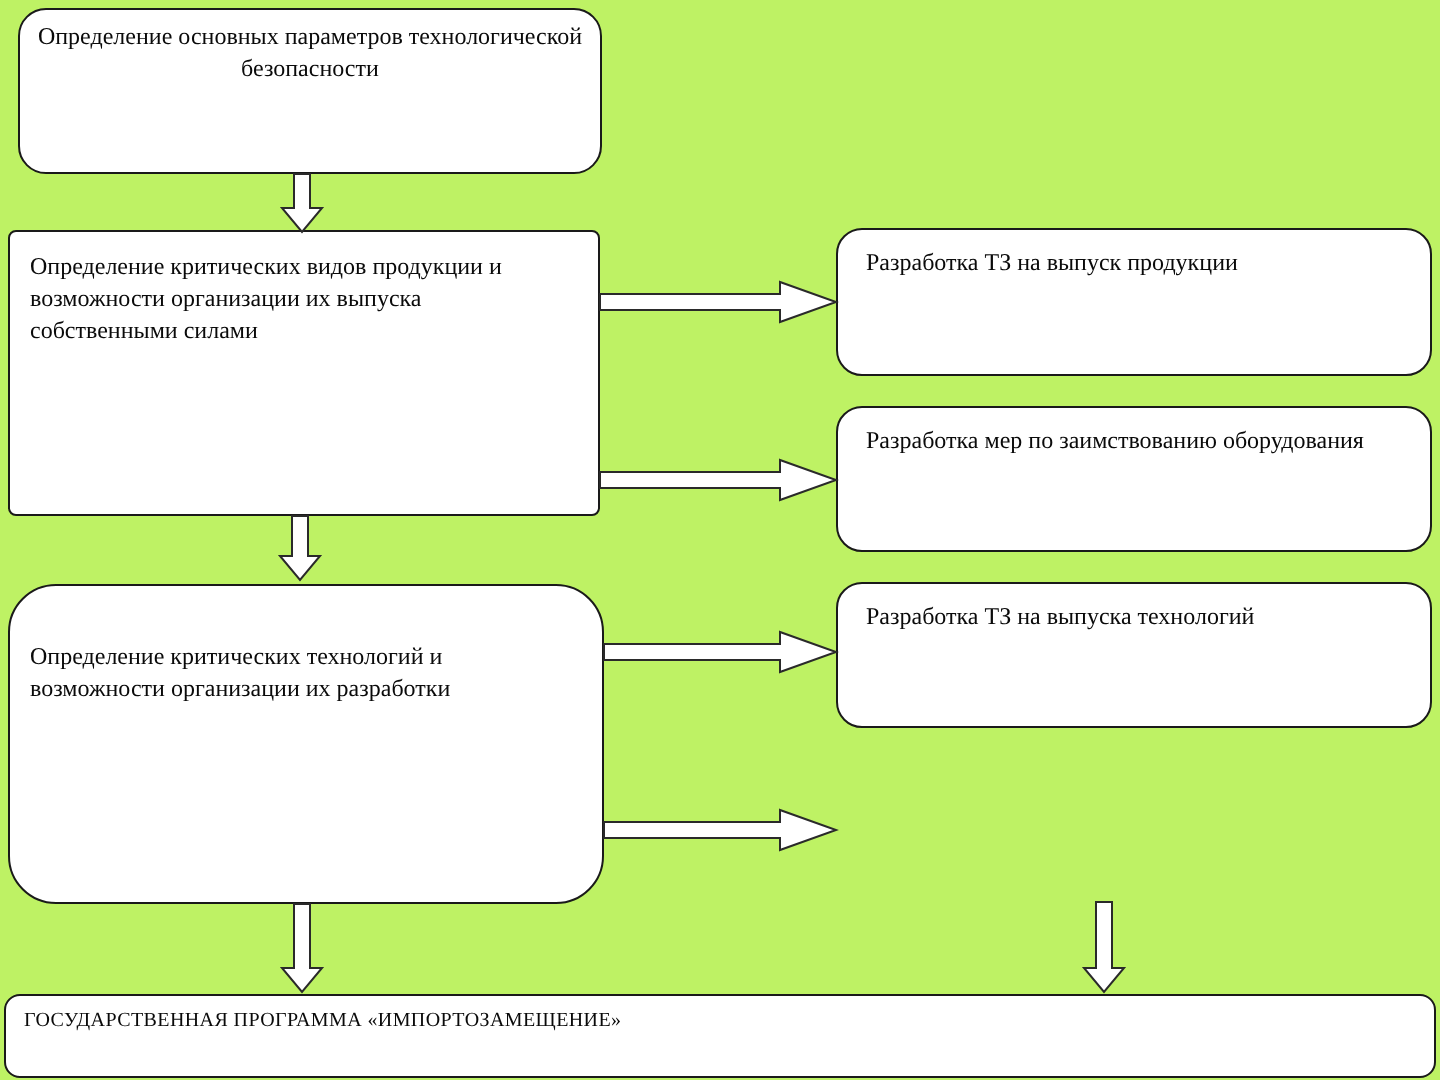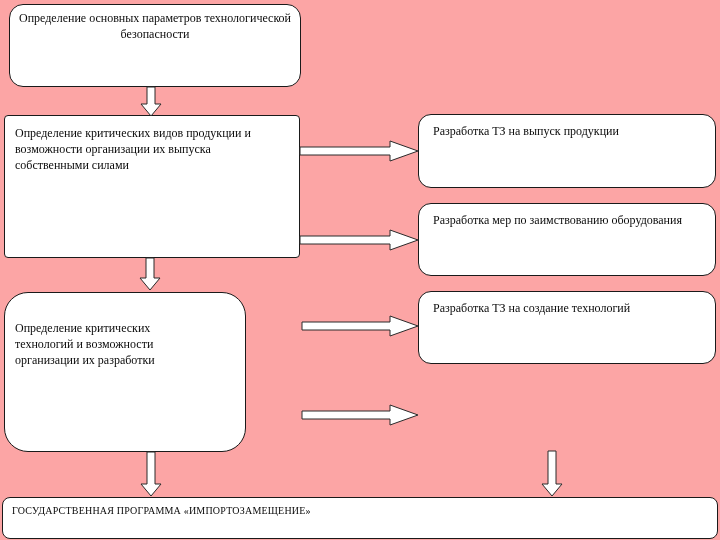--- a/index.html
+++ b/index.html
@@ -5,21 +5,21 @@
   html, body {
     margin: 0;
     padding: 0;
     background: #ffffff;
   }
   * { box-sizing: border-box; }
   .canvas {
     position: relative;
     width: 720px;
     height: 540px;
-    background: #fca5a5;
+    background: #bef264;
     overflow: hidden;
     font-family: "Liberation Serif", "DejaVu Serif", serif;
     color: #000000;
   }
   .arrows {
     position: absolute;
     left: 0;
     top: 0;
     width: 720px;
     height: 540px;
@@ -46,21 +46,21 @@
     padding: 5px 8px;
   }
   .node-products {
     left: 4px; top: 115px;
     width: 296px; height: 143px;
     border-radius: 4px;
     padding: 9px 14px 8px 10px;
   }
   .node-technologies {
     left: 4px; top: 292px;
-    width: 242px; height: 160px;
+    width: 298px; height: 160px;
     border-radius: 24px;
     padding: 27px 40px 8px 10px;
   }
   .node-right {
     left: 418px;
     width: 298px; height: 73px;
     border-radius: 13px;
     padding: 8px 14px;
   }
   .node-r1 { top: 114px; height: 74px; }
@@ -95,21 +95,21 @@
 
   <div class="node node-right node-r1">
     <span>Разработка ТЗ на выпуск продукции</span>
   </div>
 
   <div class="node node-right node-r2">
     <span>Разработка мер по заимствованию оборудования</span>
   </div>
 
   <div class="node node-right node-r3">
-    <span>Разработка ТЗ на создание технологий</span>
+    <span>Разработка ТЗ на выпуска технологий</span>
   </div>
 
 
   <div class="node node-program">
     <span>ГОСУДАРСТВЕННАЯ ПРОГРАММА «ИМПОРТОЗАМЕЩЕНИЕ»</span>
   </div>
 
   <svg class="arrows" viewBox="0 0 720 540" xmlns="http://www.w3.org/2000/svg">
 
     <polygon points="147,87 147,104 141,104 151,116 161,104 155,104 155,87"></polygon>

